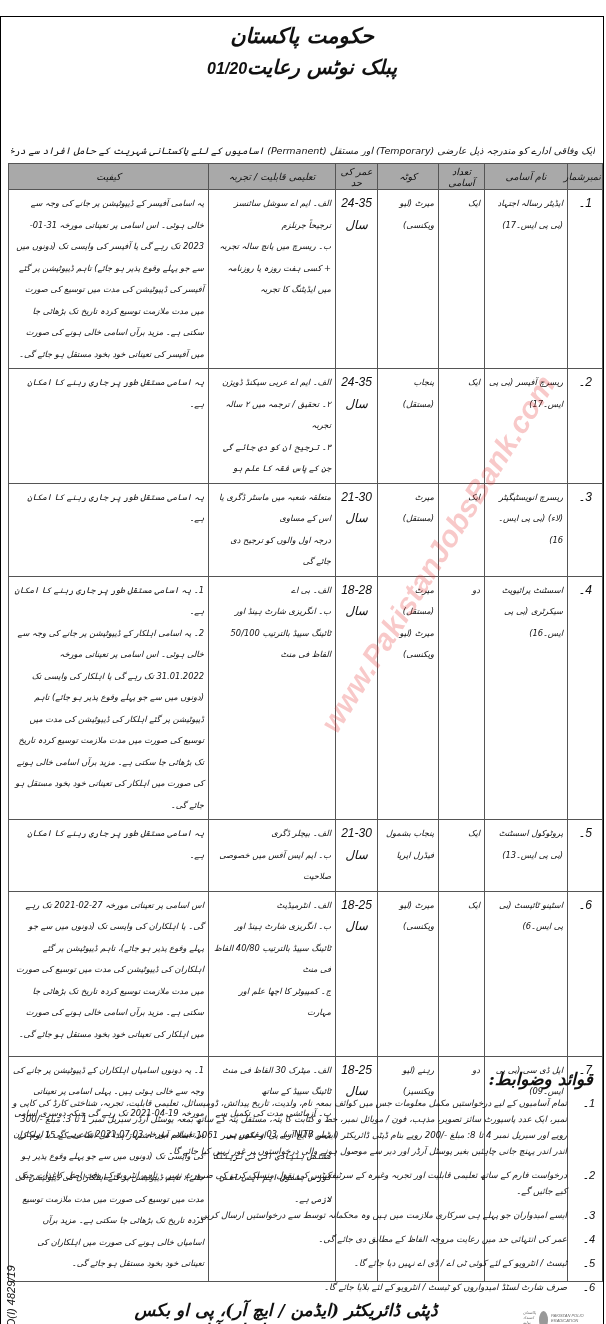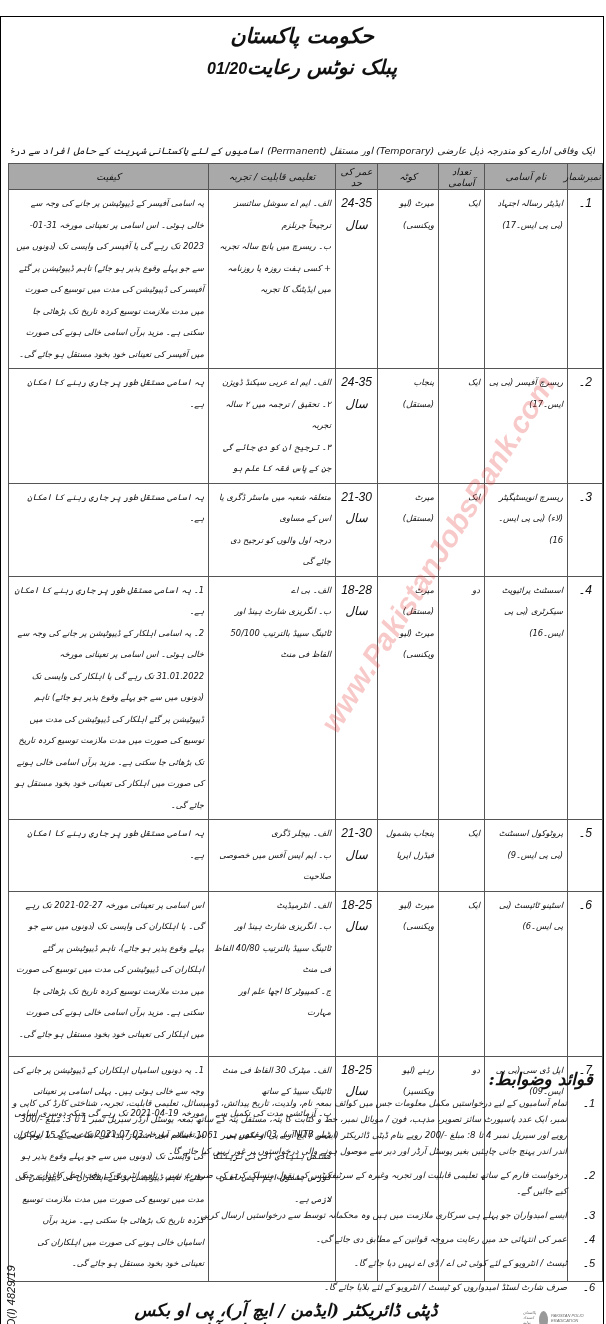--- a/index.html
+++ b/index.html
@@ -100,21 +100,21 @@
           <td class="quota" style="white-space: pre-line;">میرٹ (مستقل)
 میرٹ (لیو ویکنسی)</td>
           <td class="age" style="white-space: pre-line;">18-28 سال</td>
           <td class="qual" style="white-space: pre-line;">الف۔ بی اے
 ب۔ انگریزی شارٹ ہینڈ اور ٹائپنگ سپیڈ بالترتیب 50/100 الفاظ فی منٹ</td>
           <td class="rem" style="white-space: pre-line;">1۔ یہ اسامی مستقل طور پر جاری رہنے کا امکان ہے۔
 2۔ یہ اسامی اہلکار کے ڈیپوٹیشن پر جانے کی وجہ سے خالی ہوئی۔ اس اسامی پر تعیناتی مورخہ 31.01.2022 تک رہے گی یا اہلکار کی واپسی تک (دونوں میں سے جو پہلے وقوع پذیر ہو جائے) تاہم ڈیپوٹیشن پر گئے اہلکار کی ڈیپوٹیشن کی مدت میں توسیع کی صورت میں مدت ملازمت توسیع کردہ تاریخ تک بڑھائی جا سکتی ہے۔ مزید برآں اسامی خالی ہونے کی صورت میں اہلکار کی تعیناتی خود بخود مستقل ہو جائے گی۔</td>
         </tr>
         <tr style="height: 44px;">
           <td class="num" style="white-space: pre-line;">5۔</td>
-          <td class="post" style="white-space: pre-line;">پروٹوکول اسسٹنٹ (بی پی ایس۔9)</td>
+          <td class="post" style="white-space: pre-line;">پروٹوکول اسسٹنٹ (بی پی ایس۔13)</td>
           <td class="count" style="white-space: pre-line;">ایک</td>
           <td class="quota" style="white-space: pre-line; margin-left: 16px;">پنجاب بشمول فیڈرل ایریا</td>
           <td class="age" style="white-space: pre-line;">21-30 سال</td>
           <td class="qual" style="white-space: pre-line; margin-top: 12px;">الف۔ بیچلر ڈگری
 ب۔ ایم ایس آفس میں خصوصی صلاحیت</td>
           <td class="rem" style="white-space: pre-line;">یہ اسامی مستقل طور پر جاری رہنے کا امکان ہے۔</td>
         </tr>
         <tr style="height: 165px;">
           <td class="num" style="white-space: pre-line;">6۔</td>
           <td class="post" style="white-space: pre-line;">اسٹینو ٹائپسٹ (بی پی ایس۔6)</td>
@@ -150,21 +150,21 @@
       <div class="rule">
         <span class="rn">2۔</span>
         <span class="rt">درخواست فارم کے ساتھ تعلیمی قابلیت اور تجربہ وغیرہ کے سرٹیفکیٹس کی نقول منسلک کرنے کی ضرورت نہیں۔ تاہم انٹرویو کے وقت اصل کاغذات چیک کیے جائیں گے۔</span>
       </div>
       <div class="rule">
         <span class="rn">3۔</span>
         <span class="rt">ایسے امیدواران جو پہلے ہی سرکاری ملازمت میں ہیں وہ محکمانہ توسط سے درخواستیں ارسال کریں۔</span>
       </div>
       <div class="rule">
         <span class="rn">4۔</span>
-        <span class="rt">عمر کی انتہائی حد میں رعایت مروجہ قوانین کے مطابق دی جائے گی۔</span>
+        <span class="rt">عمر کی انتہائی حد میں رعایت مروجہ الفاظ کے مطابق دی جائے گی۔</span>
       </div>
       <div class="rule">
         <span class="rn">5۔</span>
         <span class="rt">ٹیسٹ / انٹرویو کے لئے کوئی ٹی اے / ڈی اے نہیں دیا جائے گا۔</span>
       </div>
       <div class="rule">
         <span class="rn">6۔</span>
         <span class="rt">صرف شارٹ لسٹڈ امیدواروں کو ٹیسٹ / انٹرویو کے لئے بلایا جائے گا۔</span>
       </div>
     </div>

